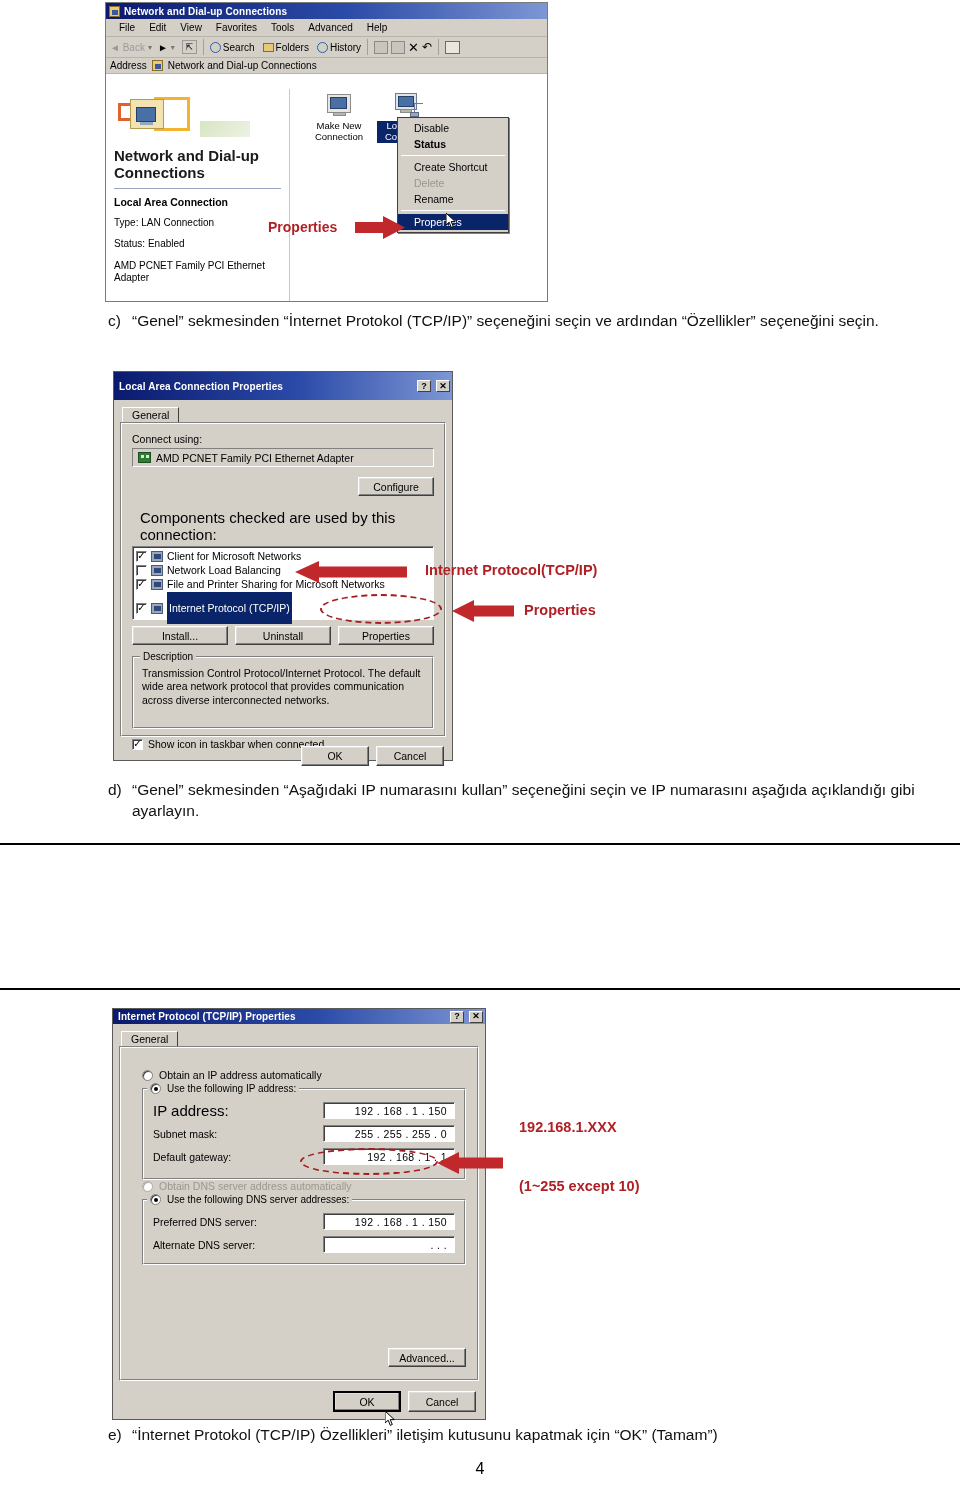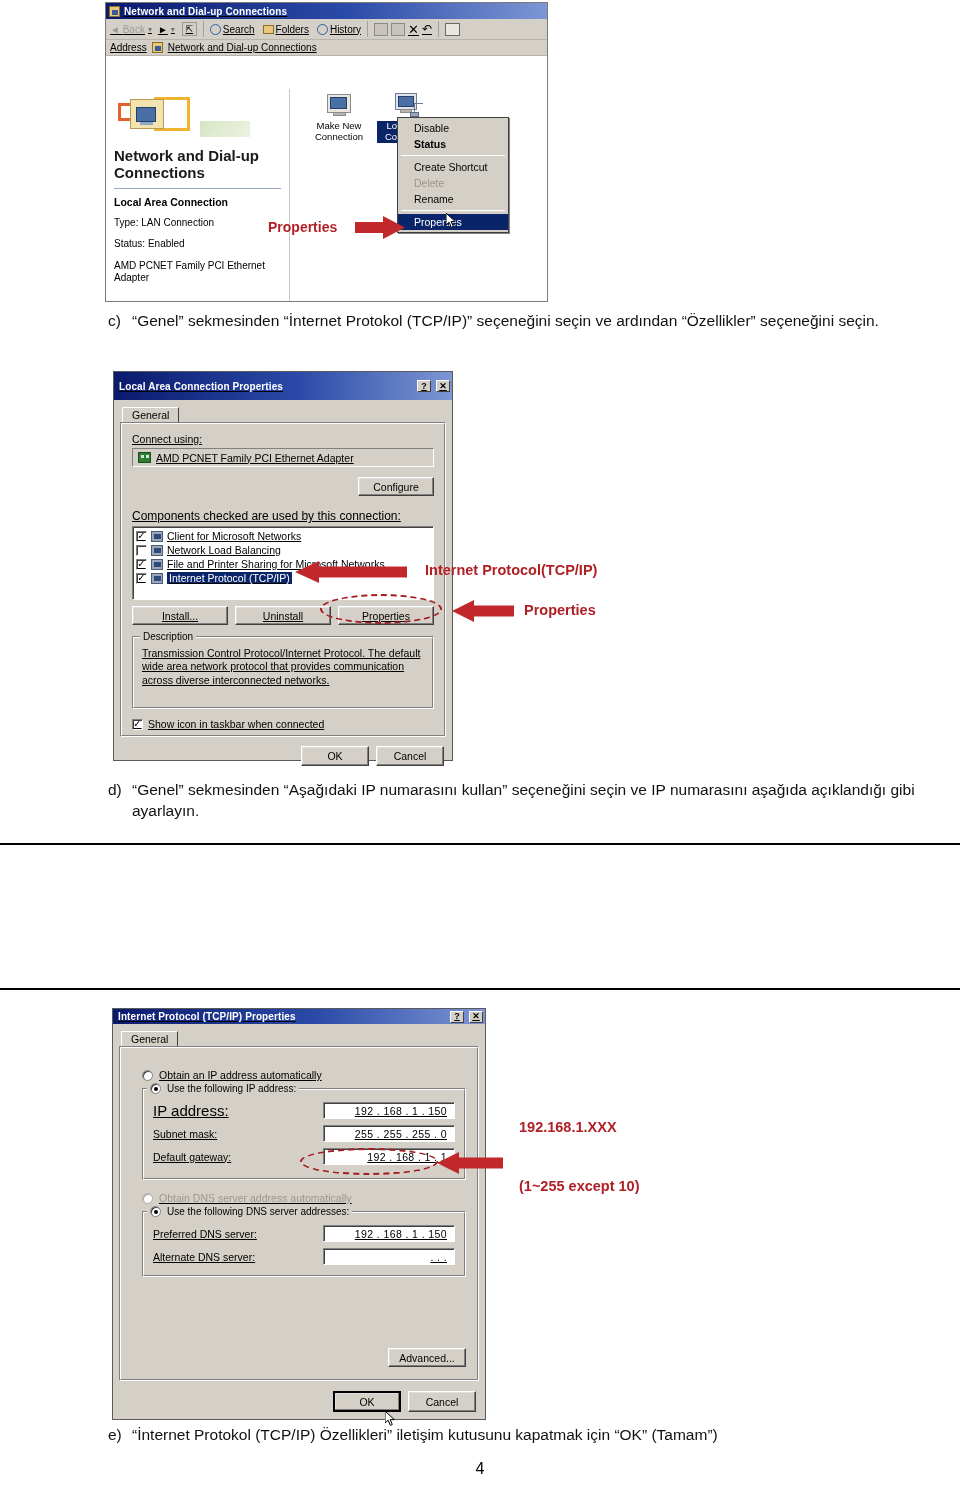--- a/index.html
+++ b/index.html
@@ -9,21 +9,20 @@
     background:#ffffff;
     font-family:"Liberation Sans", sans-serif;
     color:#000;
     overflow:hidden;
   }
   .win {
     position:absolute;
     background:#d4d0c8;
     border:1px solid #000;
     font-family:"Liberation Sans", sans-serif;
-    text-decoration:underline;
   }
   .titlebar {
     height:15px;
     background:linear-gradient(to right,#0a1a6e 0%,#2b4ba8 55%,#7d96d4 100%);
     color:#fff; font-size:10px; font-weight:bold;
     display:flex; align-items:center; padding:0 2px 0 3px;
     gap:4px;
   }
   .titlebar .t-title { flex:1; white-space:nowrap; overflow:hidden; letter-spacing:.1px;}
   .tb-btn {
@@ -117,20 +116,29 @@
 <div class="win" style="left:105px; top:2px; width:443px; height:300px; background:#fff; border-color:#7a7a7a;">
 
   <div class="titlebar" style="height:16px;">
     <span style="width:11px;height:11px;background:#e8c87a;border:1px solid #8a6d20;display:inline-block;position:relative;">
       <span style="position:absolute;left:2px;top:3px;width:6px;height:5px;background:#3b5998;display:block;"></span>
     </span>
     <span class="t-title">Network and Dial-up Connections</span>
   </div>
 
   <div style="background:#d4d0c8;">
+    <div class="menubar" id="f1-menu">
+        <span>File</span>
+        <span>Edit</span>
+        <span>View</span>
+        <span>Favorites</span>
+        <span>Tools</span>
+        <span>Advanced</span>
+        <span>Help</span>
+      </div>
 
     <div class="toolbar">
       <span style="color:#9a9a9a;">◄&nbsp;<span>Back</span></span>
       <span style="color:#777;font-size:8px;">▾</span>
       <span style="margin-left:3px;">►</span>
       <span style="color:#777;font-size:8px;">▾</span>
       <span style="margin-left:4px;width:15px;height:14px;background:#d4d0c8;border:1px solid #9a9a9a;display:inline-flex;align-items:center;justify-content:center;font-size:9px;">⇱</span>
       <span class="sep-v"></span>
       <span style="display:flex;align-items:center;gap:2px;">
         <span style="width:11px;height:11px;border:1.5px solid #2b5fa8;border-radius:50%;display:inline-block;"></span>
@@ -265,21 +273,21 @@
             <span style="position:absolute;left:2px;top:2px;width:3px;height:3px;background:#d7e8d7;"></span>
             <span style="position:absolute;left:7px;top:2px;width:3px;height:3px;background:#d7e8d7;"></span>
           </span>
           <span style="font-size:10.5px;">AMD PCNET Family PCI Ethernet Adapter</span>
         </div>
 
         <div class="btn" style="width:76px;height:19px;position:absolute;right:10px;top:53px;">
           <span>Configure</span>
         </div>
 
-        <div style="font-size:12px;margin-top:42px;">Components checked are used by this connection:</div>
+        <div style="font-size:15px;margin-top:42px;margin-left:8px;">Components checked are used by this connection:</div>
 
         <div class="sunken" style="height:74px;margin-top:3px;padding:3px 2px 0 3px;" id="f2-components">
             <div style="display: flex; align-items: center; gap: 4px; margin-bottom: 2px;">
               <span class="cb">✓</span>
               <span style="width: 12px; height: 11px; background: rgb(154, 167, 187); border: 1px solid rgb(74, 92, 116); display: inline-block; flex: 0 0 auto; position: relative;">
                 <span style="position: absolute; left: 2px; top: 2px; width: 7px; height: 5px; background: rgb(47, 74, 122); display: block;"></span>
               </span>
               <span style="font-size: 10.5px;">Client for Microsoft Networks</span>
             </div>
             <div style="display: flex; align-items: center; gap: 4px; margin-bottom: 2px;">
@@ -294,21 +302,21 @@
               <span style="width: 12px; height: 11px; background: rgb(154, 167, 187); border: 1px solid rgb(74, 92, 116); display: inline-block; flex: 0 0 auto; position: relative;">
                 <span style="position: absolute; left: 2px; top: 2px; width: 7px; height: 5px; background: rgb(47, 74, 122); display: block;"></span>
               </span>
               <span style="font-size: 10.5px;">File and Printer Sharing for Microsoft Networks</span>
             </div>
             <div style="display: flex; align-items: center; gap: 4px; margin-bottom: 2px;">
               <span class="cb">✓</span>
               <span style="width: 12px; height: 11px; background: rgb(154, 167, 187); border: 1px solid rgb(74, 92, 116); display: inline-block; flex: 0 0 auto; position: relative;">
                 <span style="position: absolute; left: 2px; top: 2px; width: 7px; height: 5px; background: rgb(47, 74, 122); display: block;"></span>
               </span>
-              <span style="font-size: 10.5px; background: rgb(10, 36, 106); color: rgb(255, 255, 255); padding: 0px 2px;">Internet Protocol (TCP/IP)</span>
+              <span style="font-size: 10.5px; background: rgb(10, 36, 106); color: rgb(255, 255, 255); padding: 10px 2px;">Internet Protocol (TCP/IP)</span>
             </div>
           </div>
 
         <div style="display:flex;gap:7px;margin-top:6px;">
           <div class="btn" style="flex:1;height:19px;">
               <span>Install...</span>
             </div>
           <div class="btn" style="flex:1;height:19px;">
               <span>Uninstall</span>
             </div>
@@ -407,21 +415,21 @@
               </div>
             </div>
           <span class="grp-title" style="left:4px;display:flex;align-items:center;gap:6px;">
             <span class="radio">
                 <i></i>
               </span>
             <span>Use the following IP address:</span>
           </span>
         </div>
 
-        <div style="display:flex;align-items:center;gap:6px;margin-top:12px;margin-left:10px;">
+        <div style="display:flex;align-items:center;gap:6px;margin-top:0;margin-left:10px;">
           <span class="radio off dis">
               <i></i>
             </span>
           <span class="dis-text" style="font-size:10.5px;">Obtain DNS server address automatically</span>
         </div>
 
         <div class="grp" style="margin-top:7px;height:66px;margin-left:10px;">
           <div class="grp-inner" style="height:100%;padding:12px 9px 0 9px;" id="f3-dnsfields">
               <div style="display: flex; align-items: center; margin-bottom: 6px;">
                 <span style="font-size: 10.5px; flex: 1 1 0%;">Preferred DNS server:</span>

